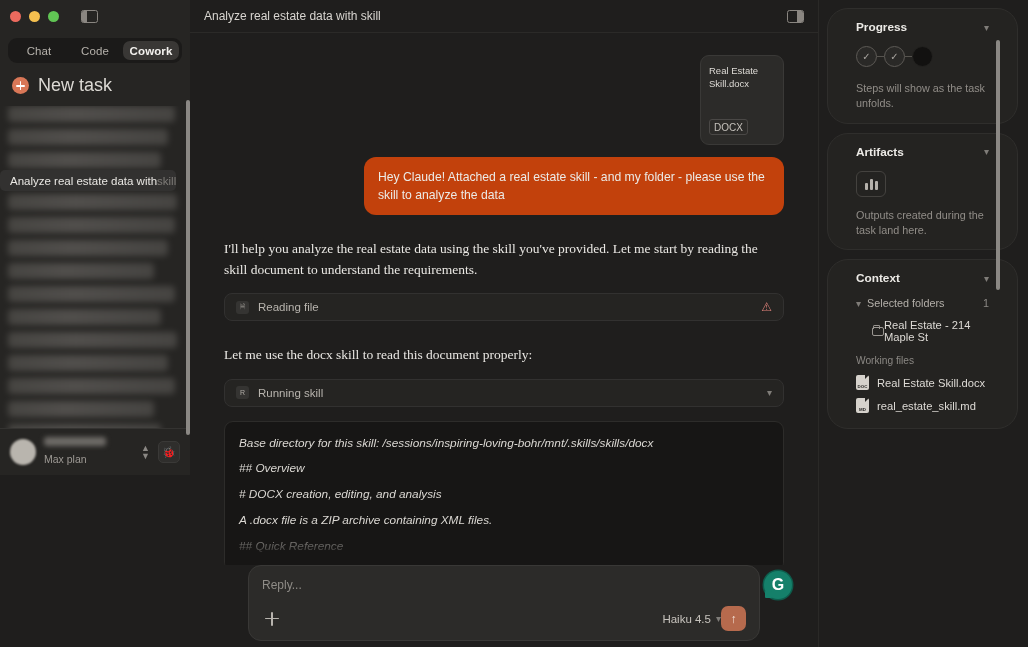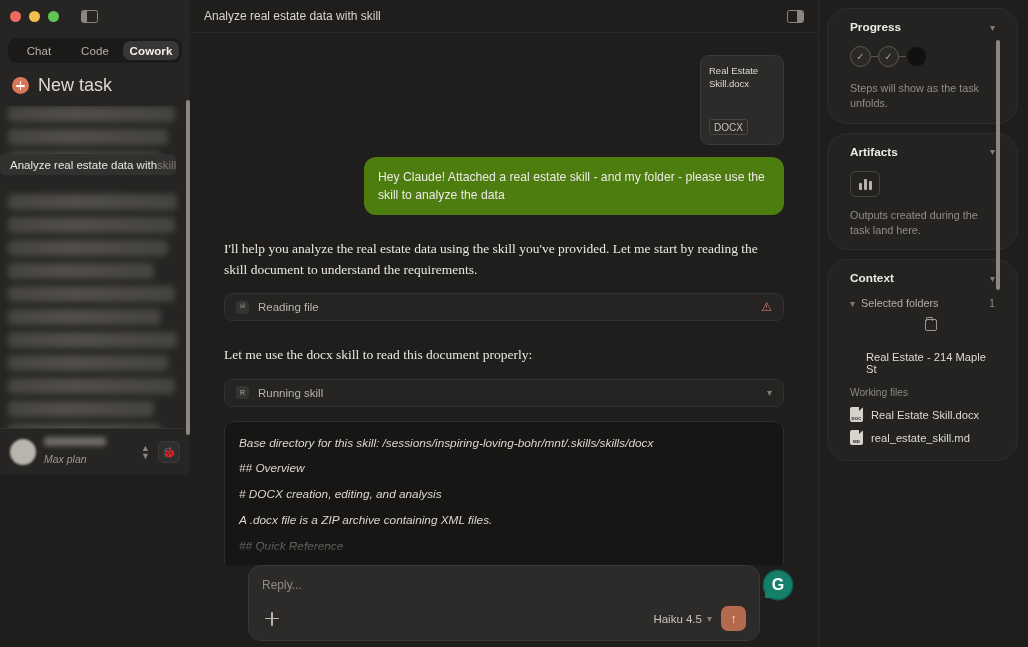--- a/index.html
+++ b/index.html
@@ -69,21 +69,21 @@
     padding: 0 8px; overflow: hidden;
   }
   .blur-row {
     height: 16px; margin-bottom: 7px; border-radius: 4px;
     background: linear-gradient(90deg,#5a5854 0%,#6b6865 40%,#595754 100%);
     filter: blur(3.2px); opacity: .62;
   }
   .blur-row.w1{width:96%} .blur-row.w2{width:92%} .blur-row.w3{width:88%}
   .blur-row.w4{width:97%} .blur-row.w5{width:84%}
   .task-active {
-    position: absolute; left: 0; right: 14px; top: 48px;
+    position: absolute; left: 0; right: 14px; top: 64px;
     height: 21px; background: #323130; border-radius: 5px;
     display:flex; align-items:center; padding-left: 10px;
     font-size: 11.5px; color: #e9e7e3; white-space: nowrap; overflow: hidden;
     z-index: 3;
   }
   .task-active .dim { color: #7e7b77; }
   .sb-track {
     position: absolute; top: 0; width: 4px; border-radius: 2px;
     background: #8b8884;
   }
@@ -91,21 +91,21 @@
 
   .sb-footer {
     border-top: 1px solid #343331;
     padding: 8px 10px; display:flex; align-items:center; gap:8px;
     height: 47px;
   }
   .avatar {
     width: 26px; height: 26px; border-radius: 50%;
     background: #b9b5ae; filter: blur(1px); flex:0 0 26px;
   }
-  .acct { flex:1; min-width:0;font-style:italic; }
+  .acct { flex:1; min-width:0; }
   .acct-name {
     height: 9px; width: 62px; border-radius: 3px; margin-bottom: 3px;
     background: #6e6b67; filter: blur(2.4px);
   }
   .acct-plan { font-size: 10.5px; color:#9d9ا994; color:#9d9994; }
   .chev-updown { color:#8b8884; font-size:9px; line-height:8px; text-align:center; cursor:pointer; }
   .bug-btn {
     width:22px; height:22px; border-radius:5px; background:#2f2e2c;
     border:1px solid #3a3937; display:flex; align-items:center;
     justify-content:center; font-size:11px; color:#b6b2ac; cursor:pointer;
@@ -135,21 +135,21 @@
     justify-content:space-between; cursor:pointer;
   }
   .file-card-name { font-size: 9.5px; color:#dedbd6; line-height: 1.32; }
   .file-ext {
     align-self:flex-start; font-size: 10px; color:#c5c1bb;
     border:1px solid #4a4846; border-radius:3px; padding:1.5px 4px;
   }
 
   .user-row { display:flex; justify-content:flex-end; margin-top: 12px; }
   .user-bubble {
-    background: #4d7c0f; border-radius: 12px;
+    background: #c2410c; border-radius: 12px;
     padding: 11px 14px; font-size: 12.2px; line-height: 1.48;
     color: #eceae6; max-width: 420px;
   }
 
   .asst-text {
     font-family: "Liberation Serif", serif;
     font-size: 13.5px; line-height: 1.52; color: #e9e7e3;
     margin-top: 24px;
   }
   .tool-row {
@@ -188,21 +188,21 @@
   .reply-ph { font-size: 12px; color:#8f8c87; margin-bottom: 14px; }
   .composer-bar { display:flex; align-items:center; }
   .plus-btn {
     width: 20px; height:20px; position:relative; cursor:pointer; flex:0 0 20px;
   }
   .plus-btn::before, .plus-btn::after {
     content:""; position:absolute; background:#b8b4ae; border-radius:1px;
   }
   .plus-btn::before { left:3px; right:3px; top:9.2px; height:1.5px; }
   .plus-btn::after  { top:3px; bottom:3px; left:9.2px; width:1.5px; }
-  .composer-right { margin-left:auto; display:flex; align-items:center; gap:9px; }
+  .composer-right { margin-left:auto; display:flex; align-items:center; }
   .model-sel {
     display:flex; align-items:center; gap:5px; font-size:11.5px;
     color:#c7c3bd; cursor:pointer;
   }
   .send-btn {
     width: 25px; height: 25px; border-radius: 7px; background:#b66a4d;
     display:flex; align-items:center; justify-content:center;
     color:#f6e6dd; font-size: 12px; cursor:pointer;
   }
   .grammarly {
@@ -221,21 +221,21 @@
   }
 
   
   #right {
     width: 210px; flex: 0 0 210px; background:#1f1e1d;
     padding: 8px 10px 8px 8px; display:flex; flex-direction:column; gap: 9px;
     border-left: 1px solid #2a2927;
   }
   .card {
     background: #242321; border:1px solid #2f2e2c; border-radius: 21px;
-    padding: 11px 22px;
+    padding: 11px 28px;
   }
   .card-head {
     display:flex; align-items:center; justify-content:space-between;
     margin-bottom: 12px;
   }
   .card-title { font-size: 11.8px; font-weight: 700; color:#eceae6; }
   .steps { display:flex; align-items:center; gap: 0; margin-bottom: 14px; }
   .step-circle {
     width: 21px; height:21px; border-radius:50%; border:1.4px solid #5d5a56;
     display:flex; align-items:center; justify-content:center;
@@ -251,22 +251,22 @@
   }
   .bar { width:3px; background:#b5b1ab; border-radius:1px; }
   .bar.b1{height:7px} .bar.b2{height:11px} .bar.b3{height:9px}
 
   .ctx-sub {
     display:flex; align-items:center; gap:6px; font-size:10.8px;
     color:#b3afa9; margin-bottom: 7px; cursor:pointer;
   }
   .ctx-sub .count { margin-left:auto; color:#8b8884; }
   .ctx-item {
-    display:flex; align-items:center; gap:20px; font-size:11.2px;
-    color:#dedbd6; padding: 3px 0 3px 16px; cursor:pointer;flex-direction:column;
+    display:flex; align-items:center; gap:0; font-size:11.2px;
+    color:#dedbd6; padding: 3px 0 3px 16px; cursor:pointer;
   }
   .folder-ico {
     width: 12px; height: 9px; border:1.3px solid #9b9792; border-radius:2px;
     position:relative; flex:0 0 12px;
   }
   .folder-ico::before {
     content:""; position:absolute; top:-3.3px; left:0; width:5px; height:3px;
     border:1.3px solid #9b9792; border-bottom:none; border-radius:1.5px 1.5px 0 0;
   }
   .wf-label { font-size:10.2px; color:#8b8884; margin: 9px 0 5px 0; }

